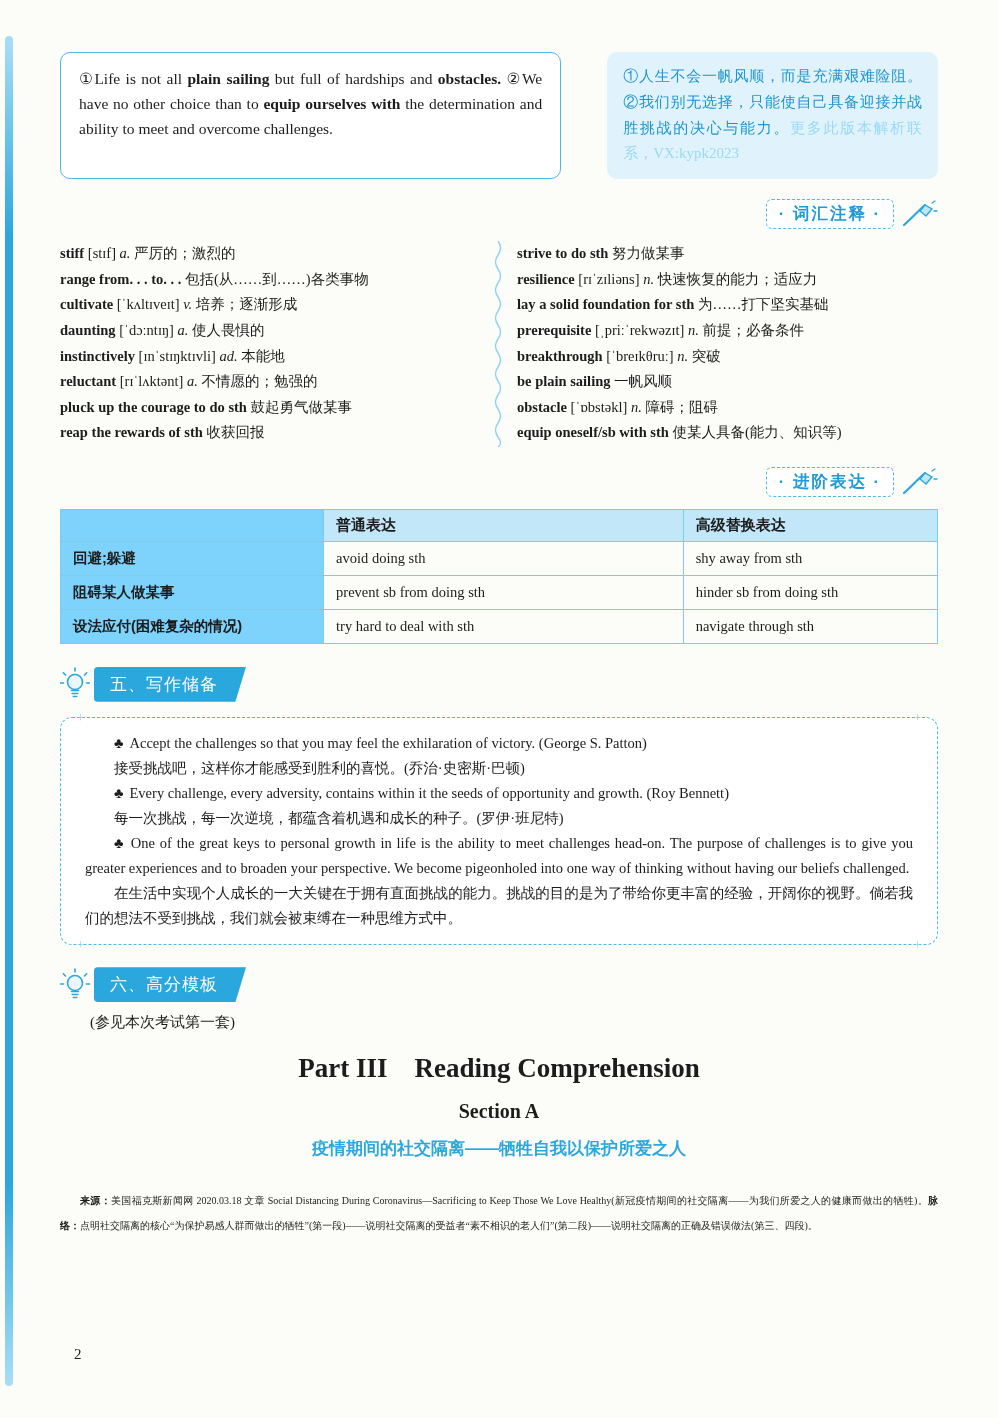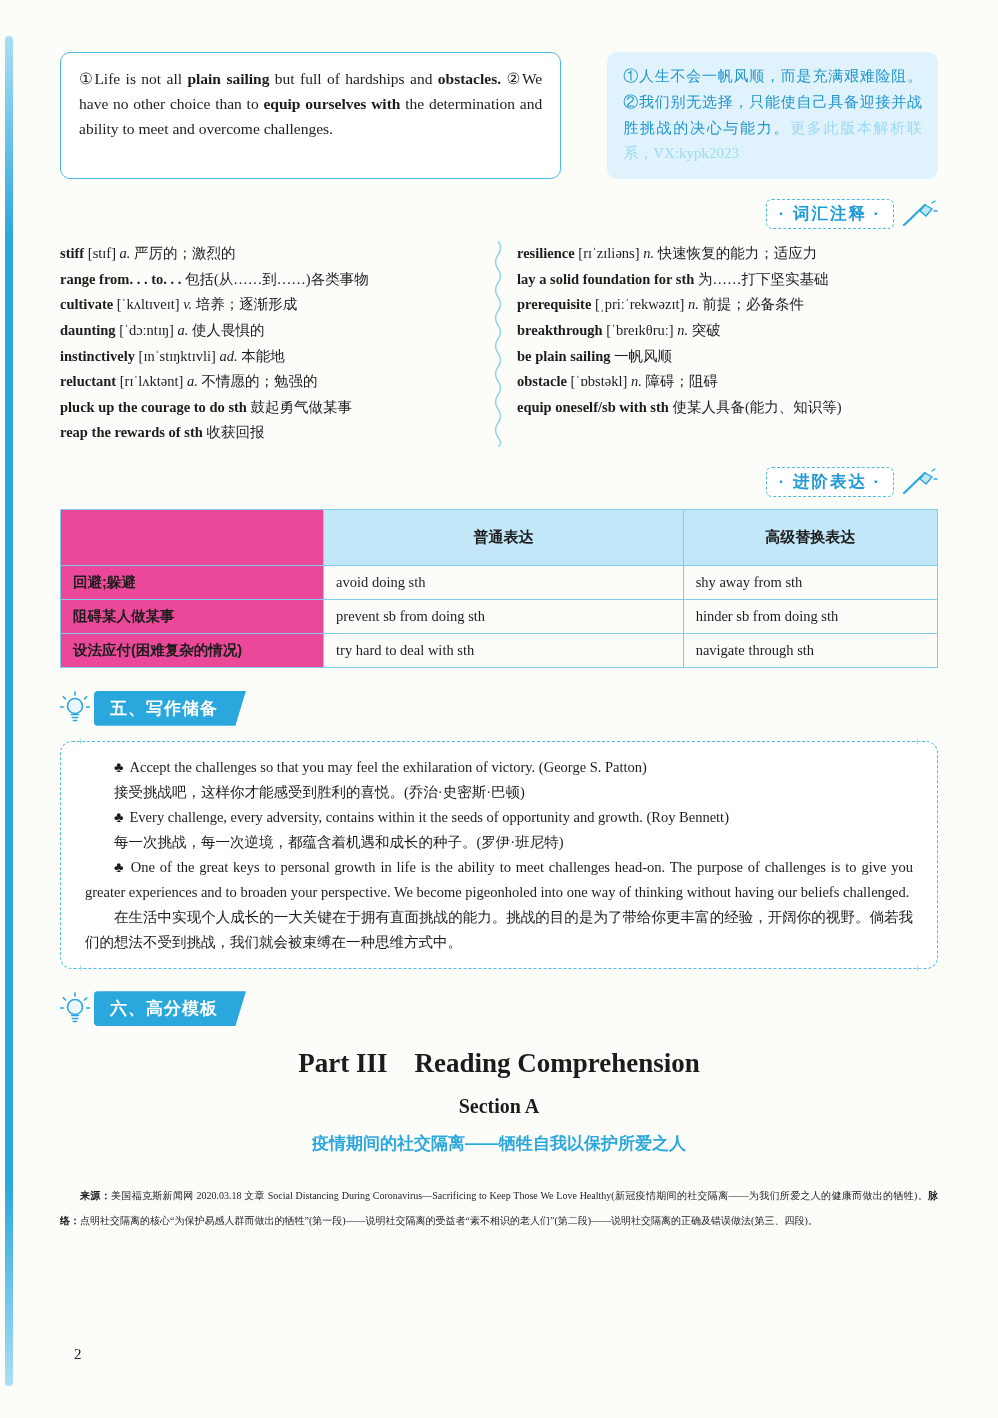--- a/index.html
+++ b/index.html
@@ -42,32 +42,32 @@
   .vcol.rgt{padding-left:12px}
   .ve{margin:0;line-height:25.6px}
   .ve .term{font-weight:bold}
   .ve .pos{font-style:italic}
   .ve .ph:empty,.ve .pos:empty{display:none}
   .vdivider{width:14px;display:flex;align-items:center;justify-content:center}
 
   
   .adv-table{width:100%;border-collapse:collapse;margin-top:12px;font-size:14.5px}
   .adv-table th,.adv-table td{border:1px solid #7fcbec;padding:7px 12px;text-align:left}
-  .adv-table th{background:#c2e7f8;text-align:center;font-size:15px;font-weight:bold;
-    font-family:"Liberation Sans","DejaVu Sans",sans-serif;padding:18px 12px}
-  .adv-table .c0{background:#ec4899;font-weight:bold;width:30%;
+  .adv-table th{background:#c2e7f8;text-align:left;font-size:15px;font-weight:bold;
+    font-family:"Liberation Sans","DejaVu Sans",sans-serif;padding:6px 12px}
+  .adv-table .c0{background:#7dd3fc;font-weight:bold;width:30%;
     font-family:"Liberation Sans","DejaVu Sans",sans-serif}
   .adv-table .c1{width:41%}
   .adv-table .c2{width:29%}
 
   
   .banner-row{display:flex;align-items:center;margin-top:22px;height:36px}
   .bulb{margin-right:4px;flex:0 0 auto}
   .banner{
-    background:#2aa7dd;color:#fff;font-weight:bold;font-size:17px;letter-spacing:1px;
+    background:#2aa7dd;color:#fff;font-weight:normal;font-size:17px;letter-spacing:1px;
     padding:6px 28px 6px 16px;border-radius:4px 0 0 4px;
     clip-path:polygon(0 0,100% 0,93% 100%,0 100%);
     font-family:"Liberation Sans","DejaVu Sans",sans-serif;
   }
 
   
   .quote-box{
     position:relative;border:1.6px dashed #4fb9e6;border-radius:12px;
     margin-top:15px;padding:13px 24px;font-size:14.5px;line-height:1.72;background:#fff;
   }
@@ -126,20 +126,21 @@
       <p class="ve"><b class="term">reluctant</b> <span class="ph">[rɪˈlʌktənt]</span> <i class="pos">a.</i> <span class="def">不情愿的；勉强的</span></p>
       <p class="ve"><b class="term">pluck up the courage to do sth</b>   <span class="def">鼓起勇气做某事</span></p>
       <p class="ve"><b class="term">reap the rewards of sth</b>   <span class="def">收获回报</span></p>
     </div>
     <div class="vdivider">
       <svg width="10" height="206" viewBox="0 0 10 206">
         <path d="M5 0 Q10 7 5 14 T5 28 T5 42 T5 56 T5 70 T5 84 T5 98 T5 112 T5 126 T5 140 T5 154 T5 168 T5 182 T5 196 T5 206" stroke="#8fd3f0" stroke-width="1.4" fill="none"></path>
       </svg>
     </div>
     <div class="vcol rgt">
+      <p class="ve"><b class="term">strive to do sth</b>   <span class="def">努力做某事</span></p>
       <p class="ve"><b class="term">resilience</b> <span class="ph">[rɪˈzɪliəns]</span> <i class="pos">n.</i> <span class="def">快速恢复的能力；适应力</span></p>
       <p class="ve"><b class="term">lay a solid foundation for sth</b>   <span class="def">为……打下坚实基础</span></p>
       <p class="ve"><b class="term">prerequisite</b> <span class="ph">[ˌpriːˈrekwəzɪt]</span> <i class="pos">n.</i> <span class="def">前提；必备条件</span></p>
       <p class="ve"><b class="term">breakthrough</b> <span class="ph">[ˈbreɪkθruː]</span> <i class="pos">n.</i> <span class="def">突破</span></p>
       <p class="ve"><b class="term">be plain sailing</b>   <span class="def">一帆风顺</span></p>
       <p class="ve"><b class="term">obstacle</b> <span class="ph">[ˈɒbstəkl]</span> <i class="pos">n.</i> <span class="def">障碍；阻碍</span></p>
       <p class="ve"><b class="term">equip oneself/sb with sth</b>   <span class="def">使某人具备(能力、知识等)</span></p>
     </div>
   </div>
 
@@ -219,20 +220,21 @@
           <path d="M0.5 16 h3"></path>
         <circle cx="15" cy="15" r="7.5" fill="#eaf7fd"></circle>
         <path d="M11.5 23.5 h7"></path>
           <path d="M12.2 26.5 h5.6"></path>
           <path d="M13.3 29.5 h3.4"></path>
       </g>
     </svg>
     <div class="banner">六、高分模板</div>
   </div>
 
+  <p class="note">(参见本次考试第一套)</p>
 
   <h1 class="part-title">Part III　Reading Comprehension</h1>
   <h2 class="section-title">Section A</h2>
   <h3 class="passage-title">疫情期间的社交隔离——牺牲自我以保护所爱之人</h3>
 
 
   <p class="analysis">
     <b>来源：</b><span>美国福克斯新闻网 2020.03.18 文章 Social Distancing During Coronavirus—Sacrificing to Keep Those We Love Healthy(新冠疫情期间的社交隔离——为我们所爱之人的健康而做出的牺牲)。</span><b>脉络：</b><span>点明社交隔离的核心“为保护易感人群而做出的牺牲”(第一段)——说明社交隔离的受益者“素不相识的老人们”(第二段)——说明社交隔离的正确及错误做法(第三、四段)。</span>
   </p>
 

